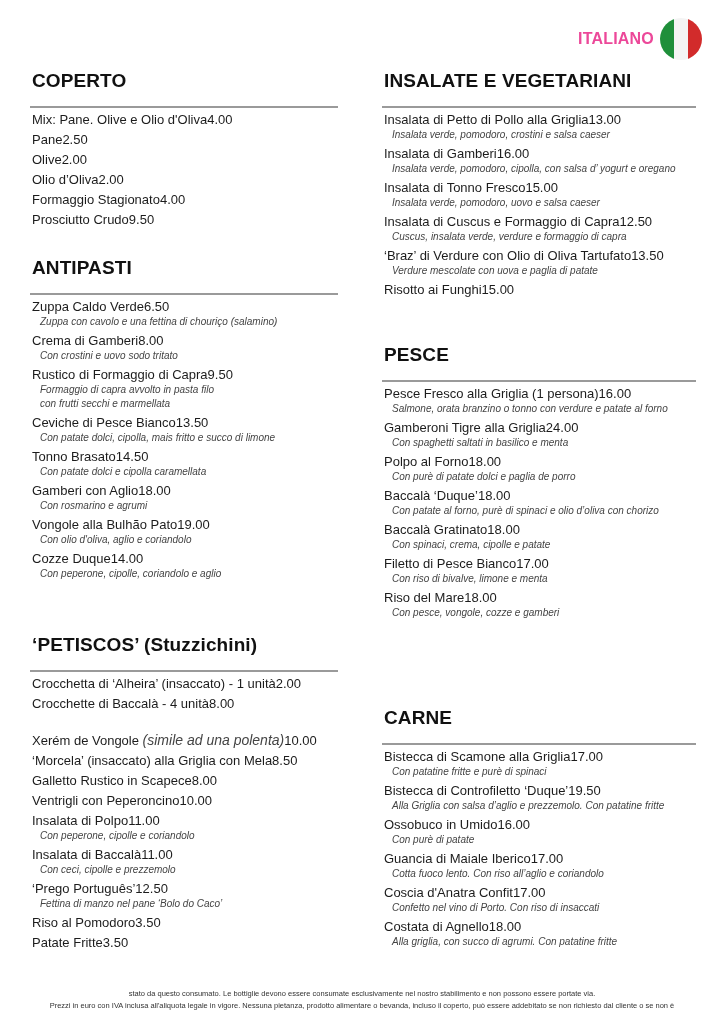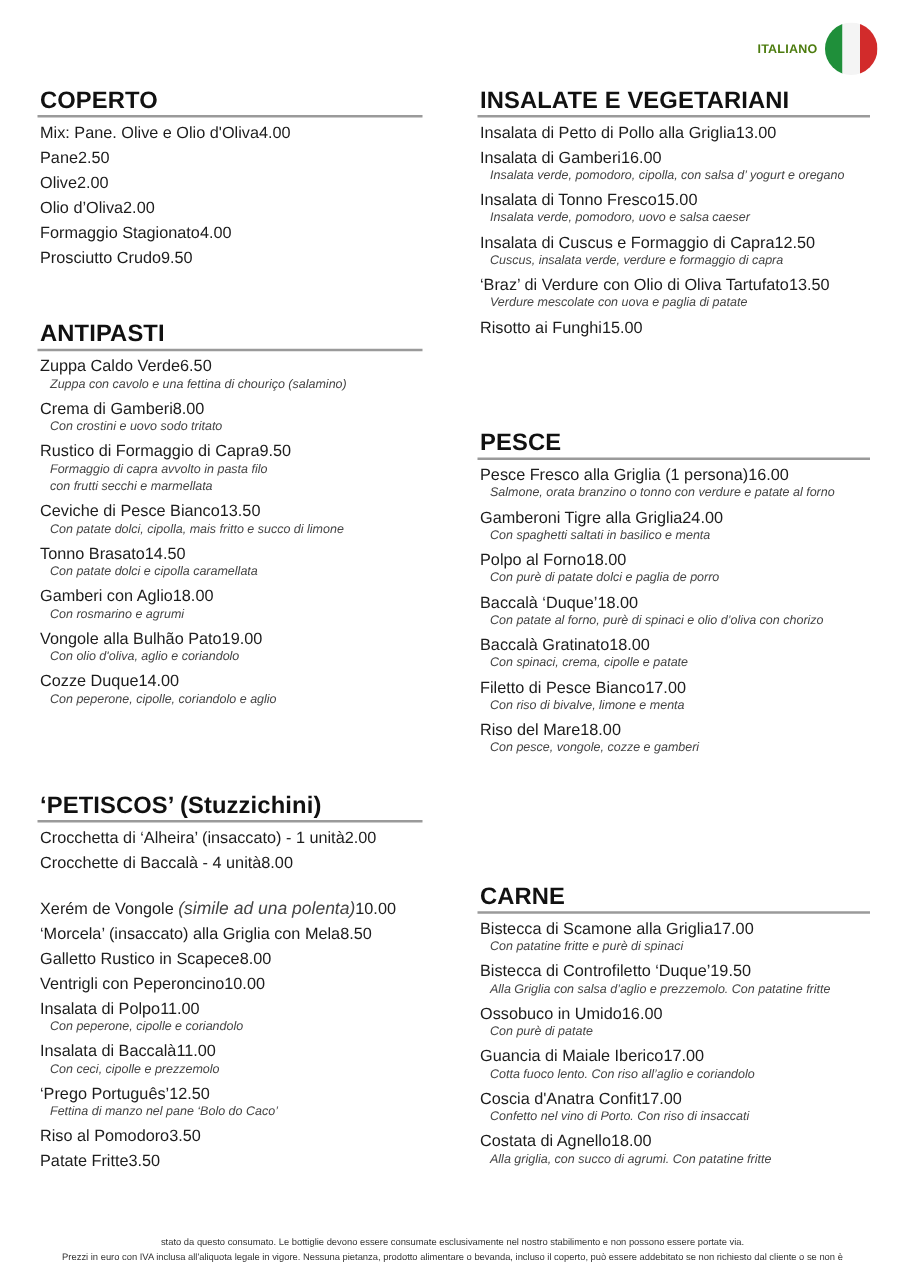--- a/index.html
+++ b/index.html
@@ -1,26 +1,26 @@
 <!DOCTYPE html>
 <html><head>
 <meta charset="utf-8">
 <style>
   html, body { margin: 0; padding: 0; background: #ffffff; }
   body { width: 724px; height: 1024px; position: relative; overflow: hidden;
          font-family: "Liberation Sans", "DejaVu Sans", sans-serif; color: #1a1a1a; }
   .lang { position: absolute; top: 18px; right: 22px; display: flex; align-items: center; }
-  .lang-label { font-weight: bold; font-size: 10px; color: #4d7c0f; margin-right: 6px; letter-spacing: 0.2px; }
+  .lang-label { font-weight: bold; font-size: 16px; color: #ec4899; margin-right: 6px; letter-spacing: 0.2px; }
   .flag { width: 42px; height: 42px; border-radius: 50%; overflow: hidden; display: flex; }
   .flag span { flex: 1; height: 100%; }
   .col { position: absolute; top: 0; width: 308px; }
   .col-left { left: 30px; }
   .col-right { left: 382px; width: 314px; }
   .section { position: absolute; left: 0; right: 0; }
-  .sec-title { font-weight: bold; font-size: 19px; color: #111; padding: 0 0 0 2px; border-bottom: 2px solid #9a9a9a; margin-bottom: 4px; letter-spacing: 0.1px; }
+  .sec-title { font-weight: bold; font-size: 19px; color: #111; padding: 0 0 14px 2px; border-bottom: 2px solid #9a9a9a; margin-bottom: 4px; letter-spacing: 0.1px; }
   .item { display: flex; justify-content: flex-start; align-items: baseline; font-size: 13px; line-height: 16px; padding-left: 2px; color: #1c1c1c; }
   .item .name { white-space: nowrap; }
   .item .name em { font-size: 14px; color: #444; }
   .item .price { white-space: nowrap; }
   .desc { font-style: italic; font-size: 10px; line-height: 14px; color: #444; padding-left: 10px; }
   .entry { margin-bottom: 4px; }
   .footer { position: absolute; left: 30px; right: 30px; top: 988px; text-align: center; font-size: 7.5px; line-height: 12px; color: #333; }
 </style>
 </head>
 <body>
@@ -185,20 +185,21 @@
 
 <div class="col col-right">
 
   <div class="section" style="top:70px">
     <div class="sec-title">INSALATE E VEGETARIANI</div>
     <div class="entry">
       <div class="item">
           <span class="name">Insalata di Petto di Pollo alla Griglia</span>
           <span class="price">13.00</span>
         </div>
+      <div class="desc">Insalata verde, pomodoro, crostini e salsa caeser</div>
     </div>
     <div class="entry">
       <div class="item">
           <span class="name">Insalata di Gamberi</span>
           <span class="price">16.00</span>
         </div>
       <div class="desc">Insalata verde, pomodoro, cipolla, con salsa d’ yogurt e oregano</div>
     </div>
     <div class="entry">
       <div class="item">

